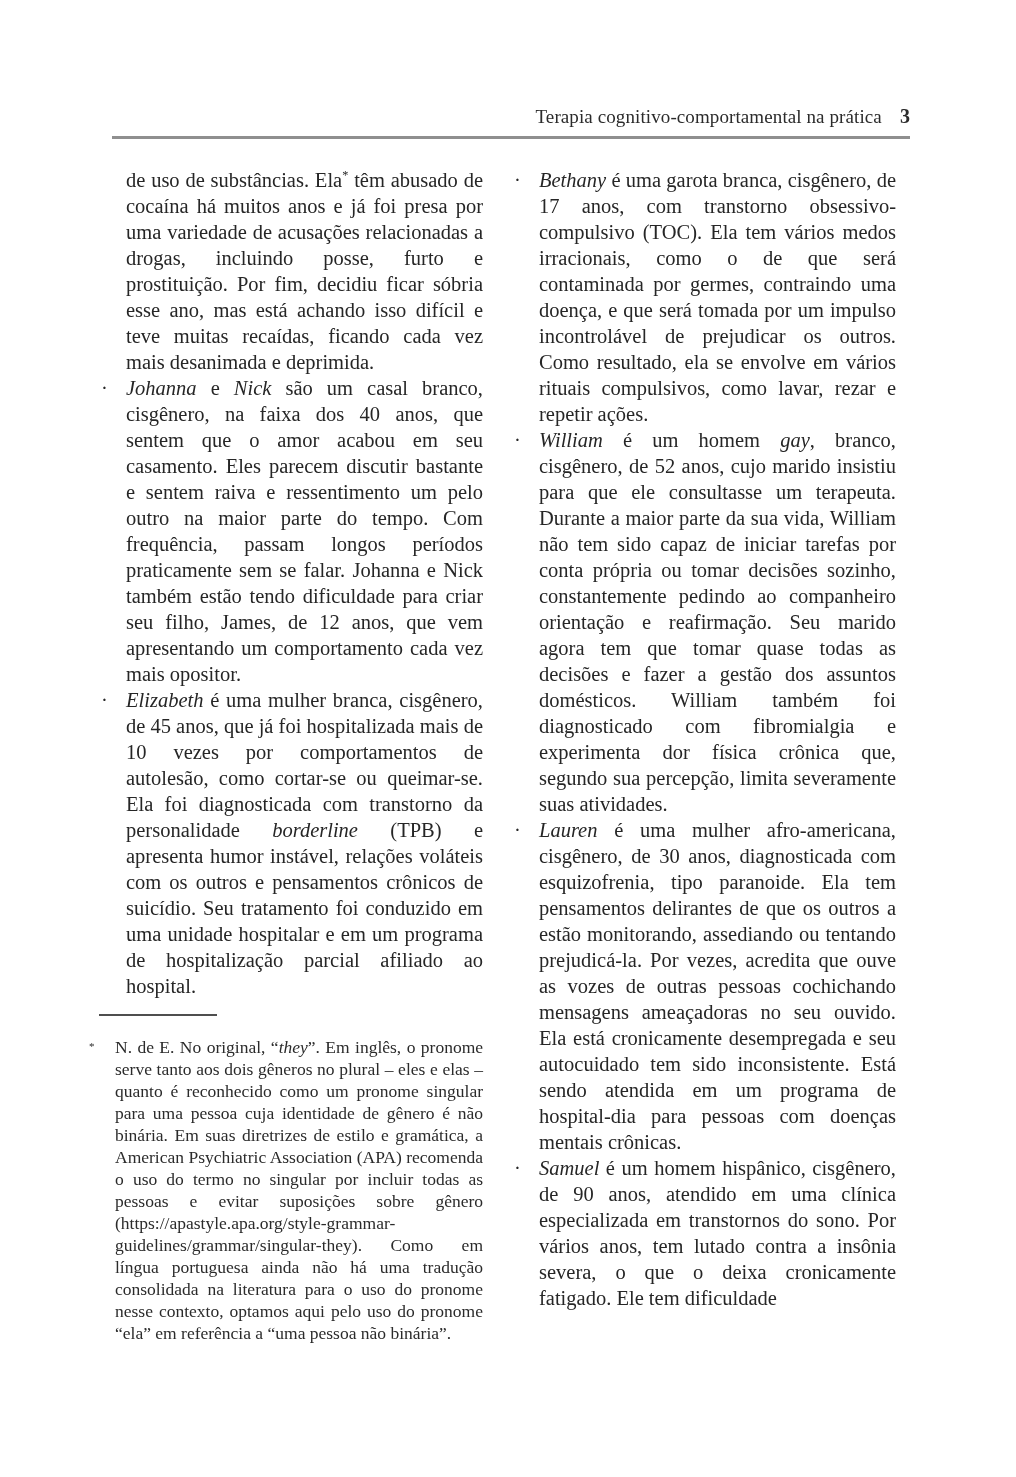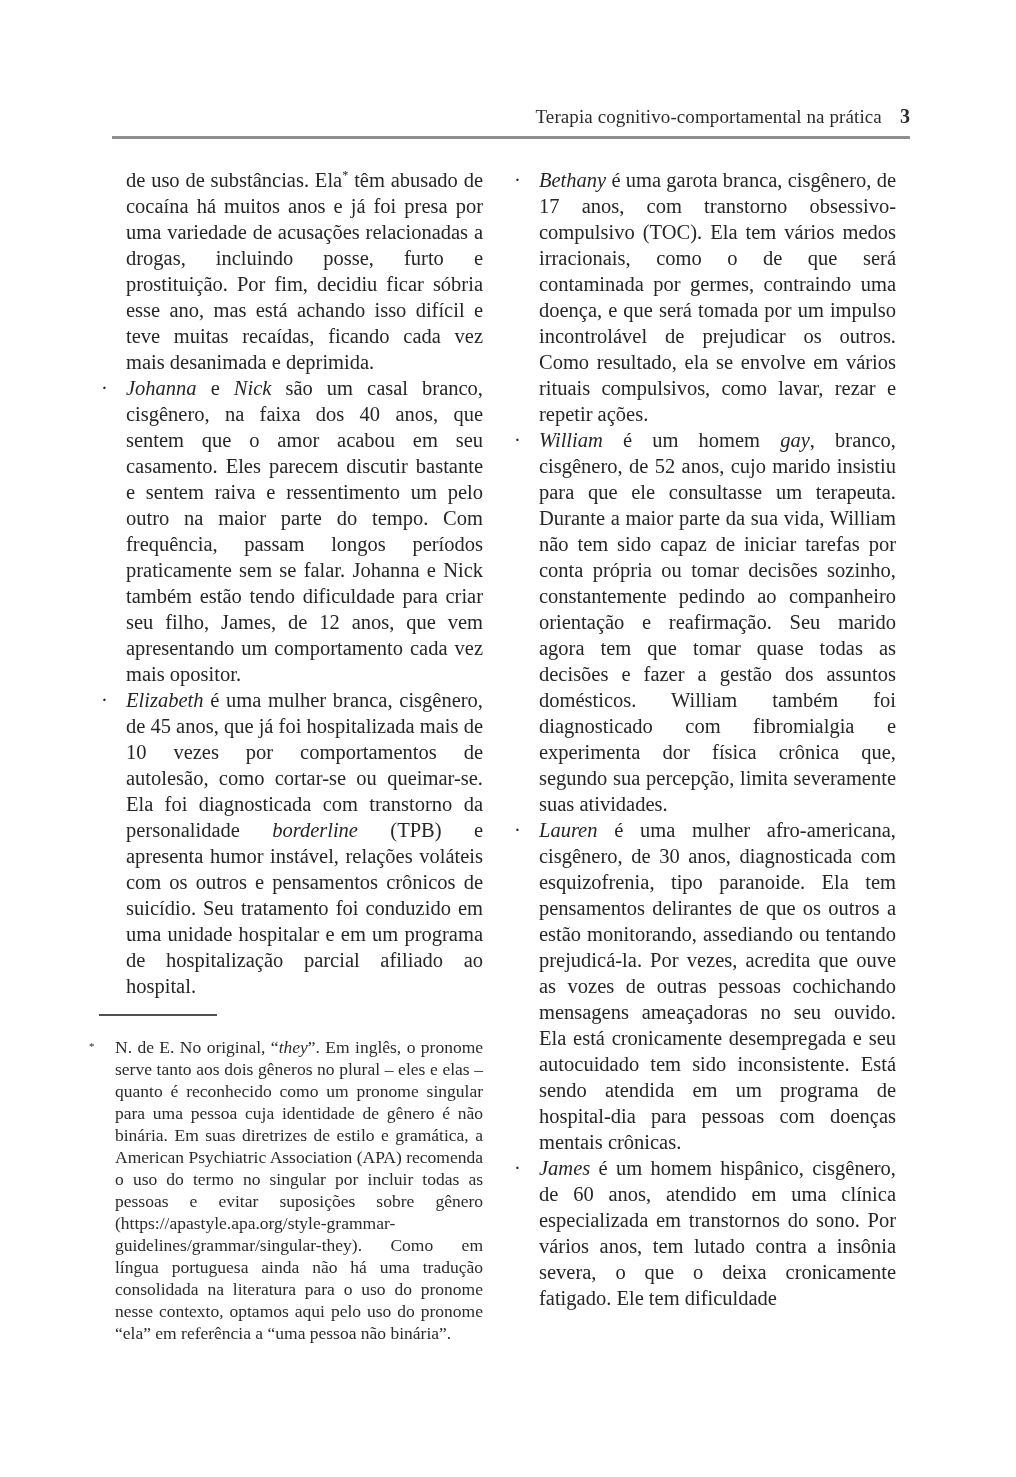--- a/index.html
+++ b/index.html
@@ -134,18 +134,18 @@
           <span class="fn-marker">*</span><span><span>N. de E. No original, “</span><i>they</i><span>”. Em inglês, o pronome serve tanto aos dois gêneros no plural – eles e elas – quanto é reconhecido como um pronome singular para uma pessoa cuja identidade de gênero é não binária. Em suas diretrizes de estilo e gramática, a American Psychiatric Association (APA) recomenda o uso do termo no singular por incluir todas as pessoas e evitar suposições sobre gênero (https://apastyle.apa.org/style-grammar-guidelines/grammar/singular-they). Como em língua portuguesa ainda não há uma tradução consolidada na literatura para o uso do pronome nesse contexto, optamos aqui pelo uso do pronome “ela” em referência a “uma pessoa não binária”.</span></span>
         </p>
       </div>
     </section>
 
     <section class="col">
       <ul class="case-list">
           <li class="case-item"><span class="bullet">·</span><span><i>Bethany</i><span> é uma garota branca, cisgênero, de 17 anos, com transtorno obsessivo-compulsivo (TOC). Ela tem vários medos irracionais, como o de que será contaminada por germes, contraindo uma doença, e que será tomada por um impulso incontrolável de prejudicar os outros. Como resultado, ela se envolve em vários rituais compulsivos, como lavar, rezar e repetir ações.</span></span></li>
           <li class="case-item"><span class="bullet">·</span><span><i>William</i><span> é um homem </span><i>gay</i><span>, branco, cisgênero, de 52 anos, cujo marido insistiu para que ele consultasse um terapeuta. Durante a maior parte da sua vida, William não tem sido capaz de iniciar tarefas por conta própria ou tomar decisões sozinho, constantemente pedindo ao companheiro orientação e reafirmação. Seu marido agora tem que tomar quase todas as decisões e fazer a gestão dos assuntos domésticos. William também foi diagnosticado com fibromialgia e experimenta dor física crônica que, segundo sua percepção, limita severamente suas atividades.</span></span></li>
           <li class="case-item"><span class="bullet">·</span><span><i>Lauren</i><span> é uma mulher afro-americana, cisgênero, de 30 anos, diagnosticada com esquizofrenia, tipo paranoide. Ela tem pensamentos delirantes de que os outros a estão monitorando, assediando ou tentando prejudicá-la. Por vezes, acredita que ouve as vozes de outras pessoas cochichando mensagens ameaçadoras no seu ouvido. Ela está cronicamente desempregada e seu autocuidado tem sido inconsistente. Está sendo atendida em um programa de hospital-dia para pessoas com doenças mentais crônicas.</span></span></li>
-          <li class="case-item"><span class="bullet">·</span><span><i>James</i><span> é um homem hispânico, cisgênero, de 60 anos, atendido em uma clínica especializada em transtornos do sono. Por vários anos, tem lutado contra a insônia severa, o que o deixa cronicamente fatigado. Ele tem dificuldade</span></span></li>
+          <li class="case-item"><span class="bullet">·</span><span><i>Samuel</i><span> é um homem hispânico, cisgênero, de 90 anos, atendido em uma clínica especializada em transtornos do sono. Por vários anos, tem lutado contra a insônia severa, o que o deixa cronicamente fatigado. Ele tem dificuldade</span></span></li>
         </ul>
     </section>
 
   </div>
 </div>
 
 </body></html>

